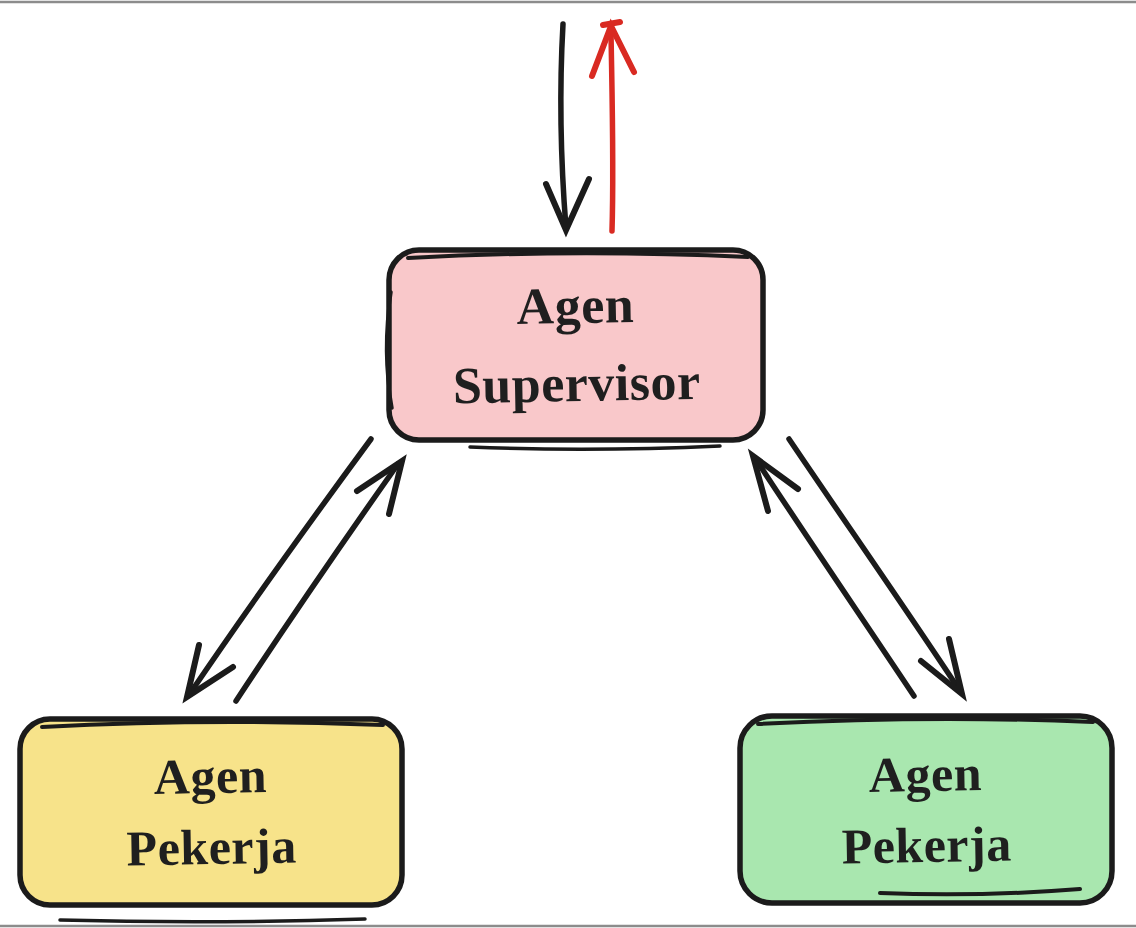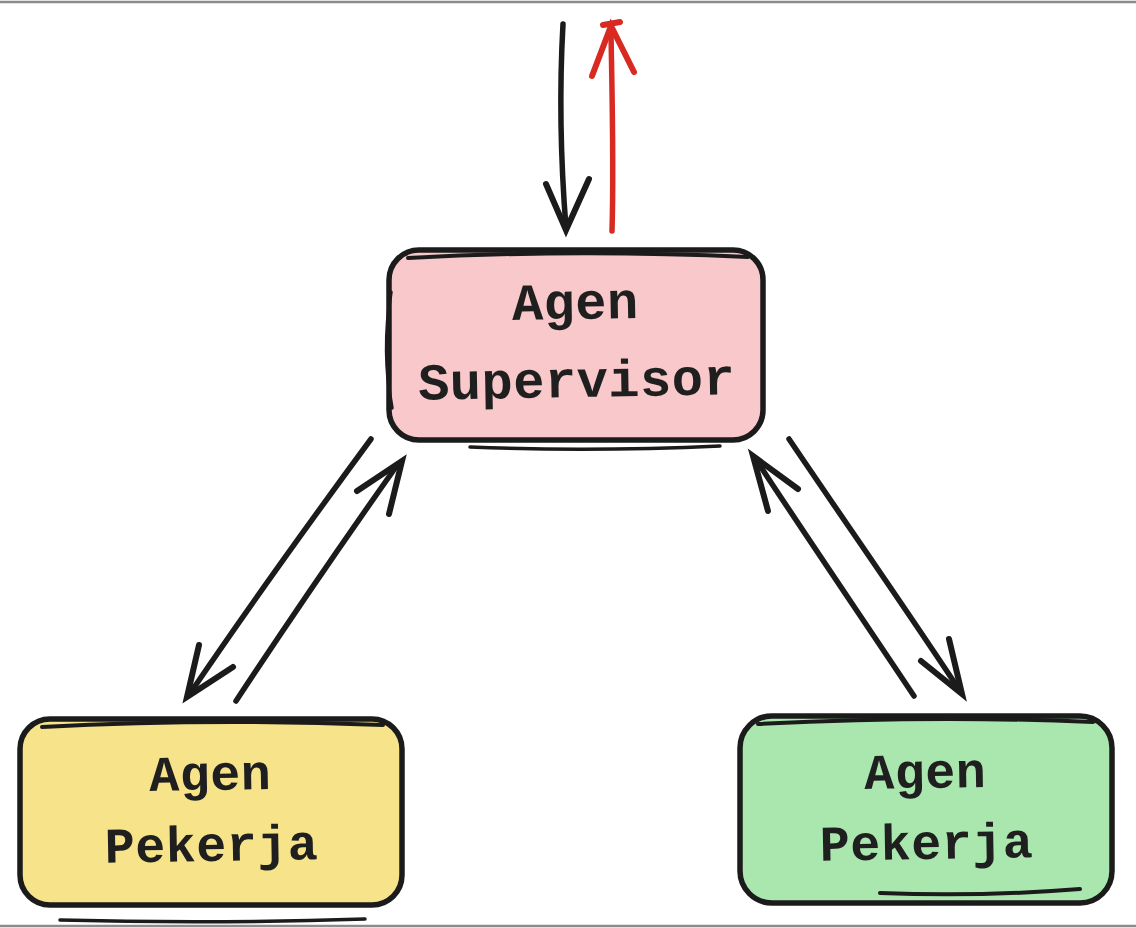--- a/index.html
+++ b/index.html
@@ -2,21 +2,21 @@
 <html><head>
 <meta charset="utf-8">
 <style>
   html, body { margin: 0; padding: 0; background: #ffffff; }
   .canvas {
     position: relative;
     width: 1136px;
     height: 928px;
     background: #ffffff;
     overflow: hidden;
-    font-family: Liberation Mono, monospace;
+    font-family: Liberation Serif, serif;
   }
   .diagram-svg { position: absolute; left: 0; top: 0; }
   .shaft { fill: none; stroke-width: 5.5; stroke-linecap: round; }
   .head  { fill: none; stroke-width: 6;   stroke-linecap: round; stroke-linejoin: miter; }
   .node  { stroke: #1b1b1b; stroke-width: 5.5; }
   .accent { fill: none; stroke: #1b1b1b; stroke-linecap: round; }
   .edge-artifact { fill: none; stroke: rgba(0,0,0,0.45); stroke-width: 2.5; }
   .label {
     position: absolute;
     display: flex;

